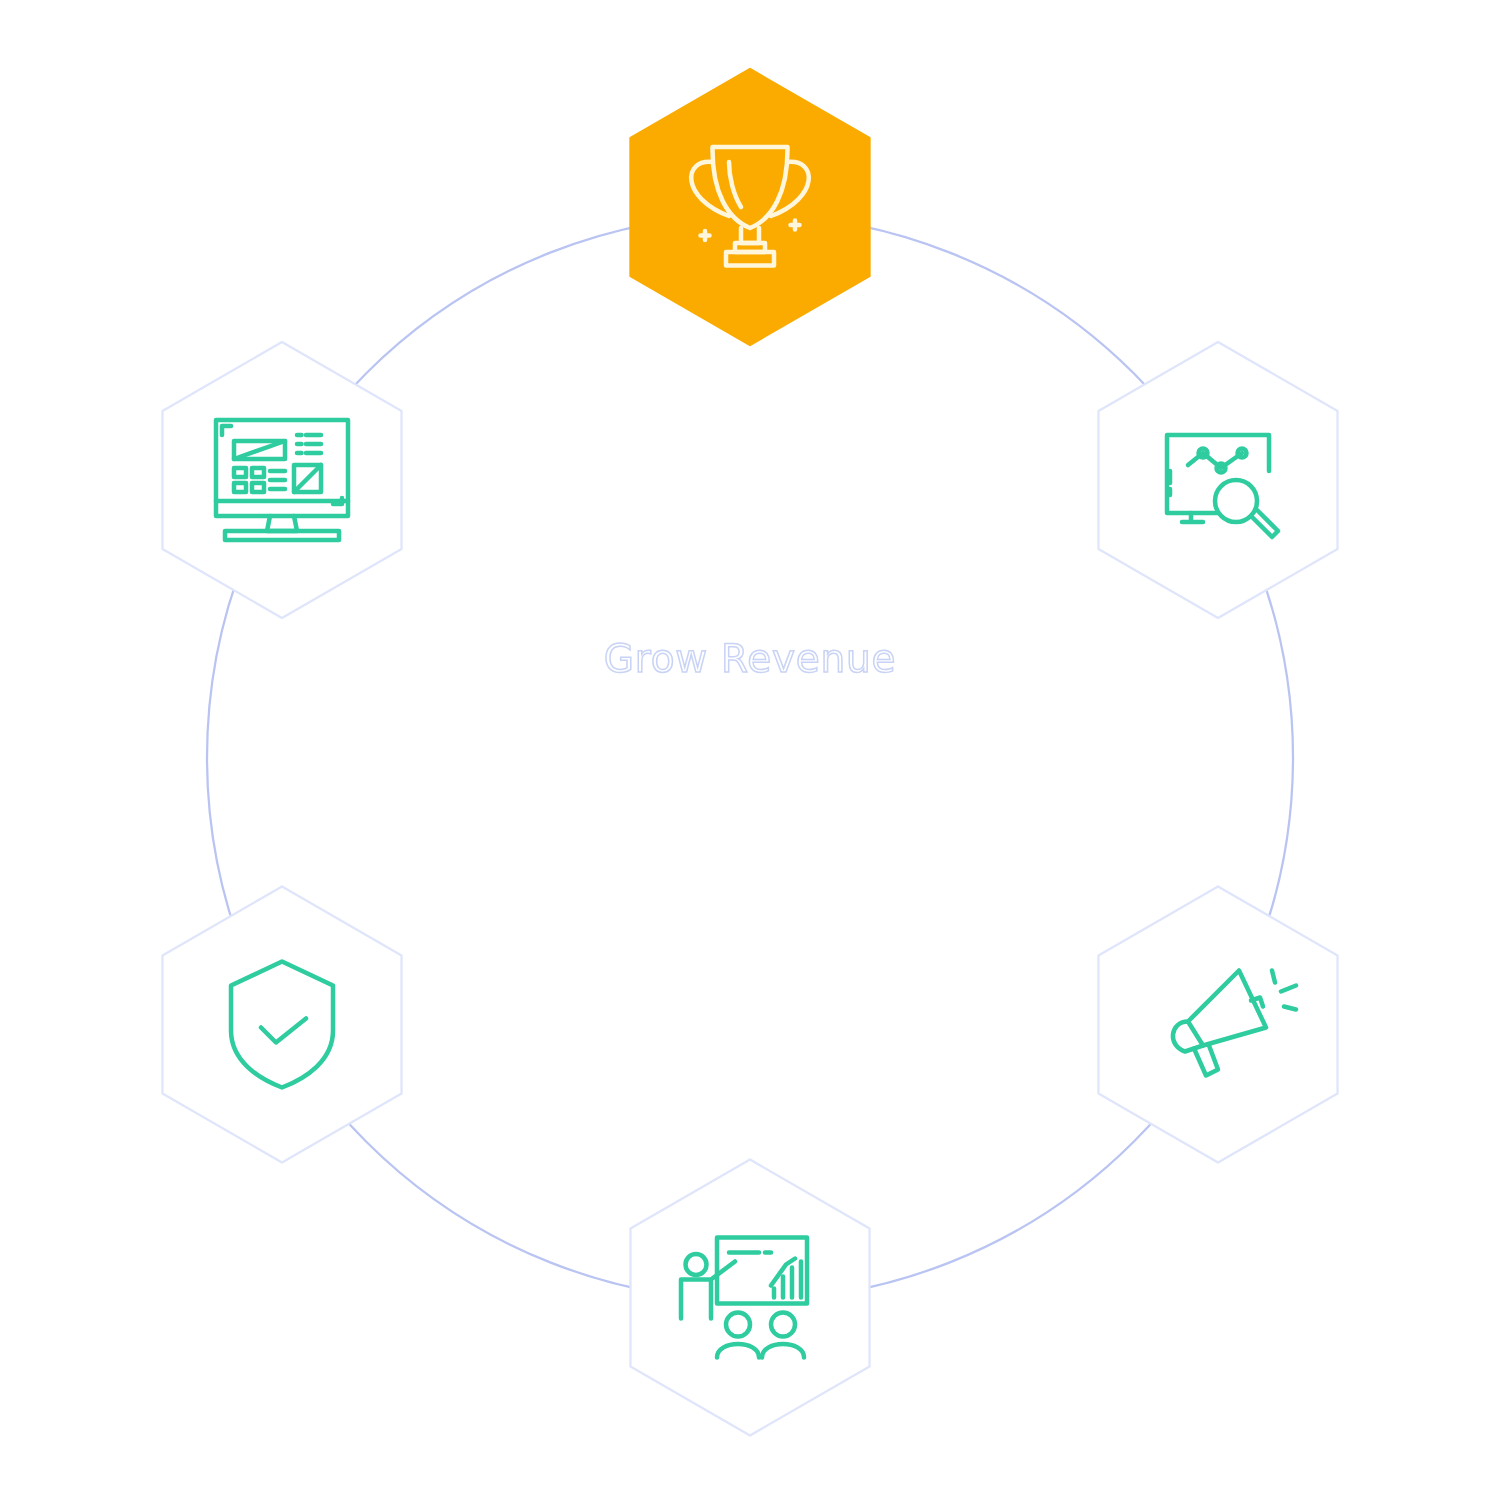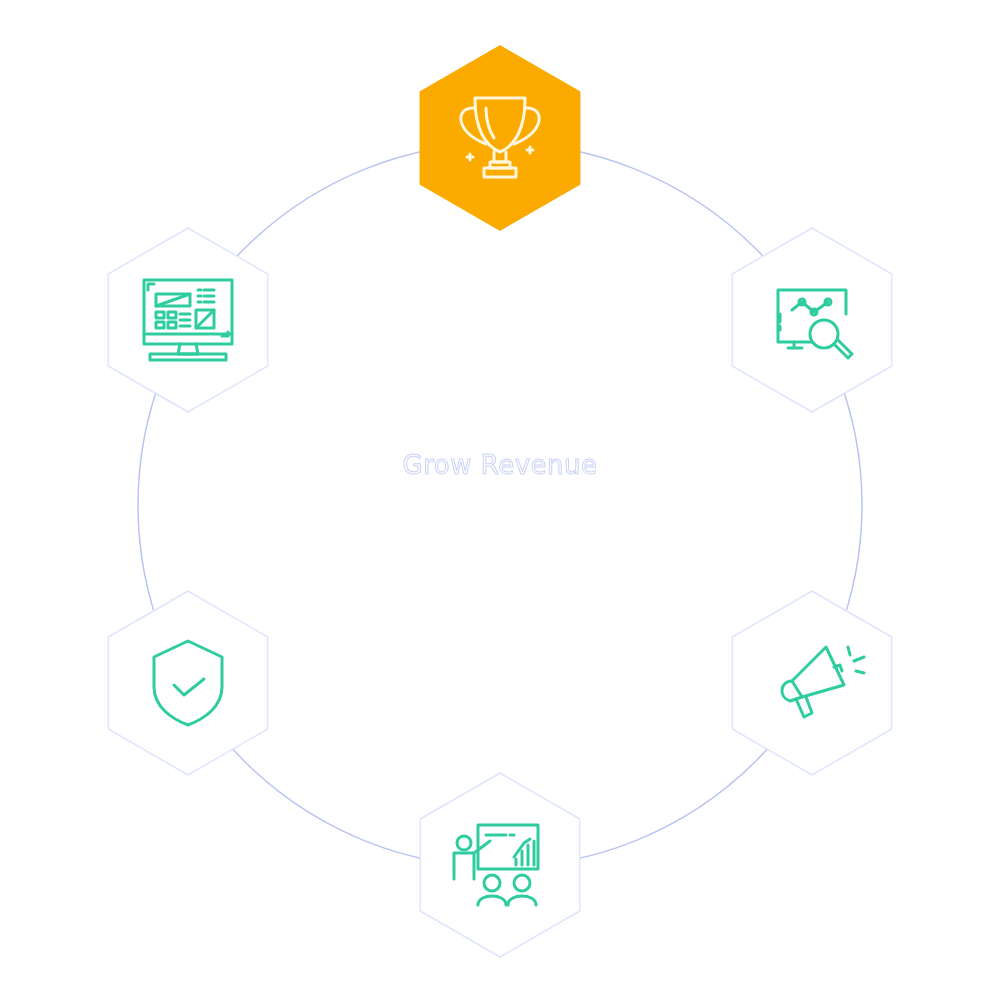--- a/index.html
+++ b/index.html
@@ -1,18 +1,18 @@
 <!DOCTYPE html>
 <html><head>
 <meta charset="utf-8">
 <style>
   html,body{margin:0;padding:0;background:#ffffff;}
   body{width:1000px;height:1000px;position:relative;overflow:hidden;font-family:"DejaVu Sans",sans-serif;}
   #stage{position:absolute;left:0;top:0;width:1000px;height:1000px;}
-  .center-title{position:absolute;left:300px;top:450px;width:400px;text-align:center;font-family:"DejaVu Sans",sans-serif;font-size:26px;color:#ffffff;-webkit-text-stroke:1px #c9d3f5;letter-spacing:0.5px;}
+  .center-title{position:absolute;left:300px;top:425px;width:400px;text-align:center;font-family:"DejaVu Sans",sans-serif;font-size:26px;color:#ffffff;-webkit-text-stroke:1px #c9d3f5;letter-spacing:0.5px;}
 </style>
 </head>
 <body>
 
 <svg id="stage" viewBox="0 0 1000 1000">
   <circle id="ring" cx="500" cy="505" r="362" fill="none" stroke-width="1.5" stroke="#b9c4f2"></circle>
   <g id="hexes">
       <g transform="translate(500,138)">
         <polygon points="0.0,-92.0 79.7,-46.0 79.7,46.0 0.0,92.0 -79.7,46.0 -79.7,-46.0" fill="#fbab00" stroke="#fbab00" stroke-width="1.5" stroke-linejoin="round"></polygon>
         <g fill="none" stroke="#fff6dc" stroke-width="3" stroke-linecap="round" stroke-linejoin="round">

